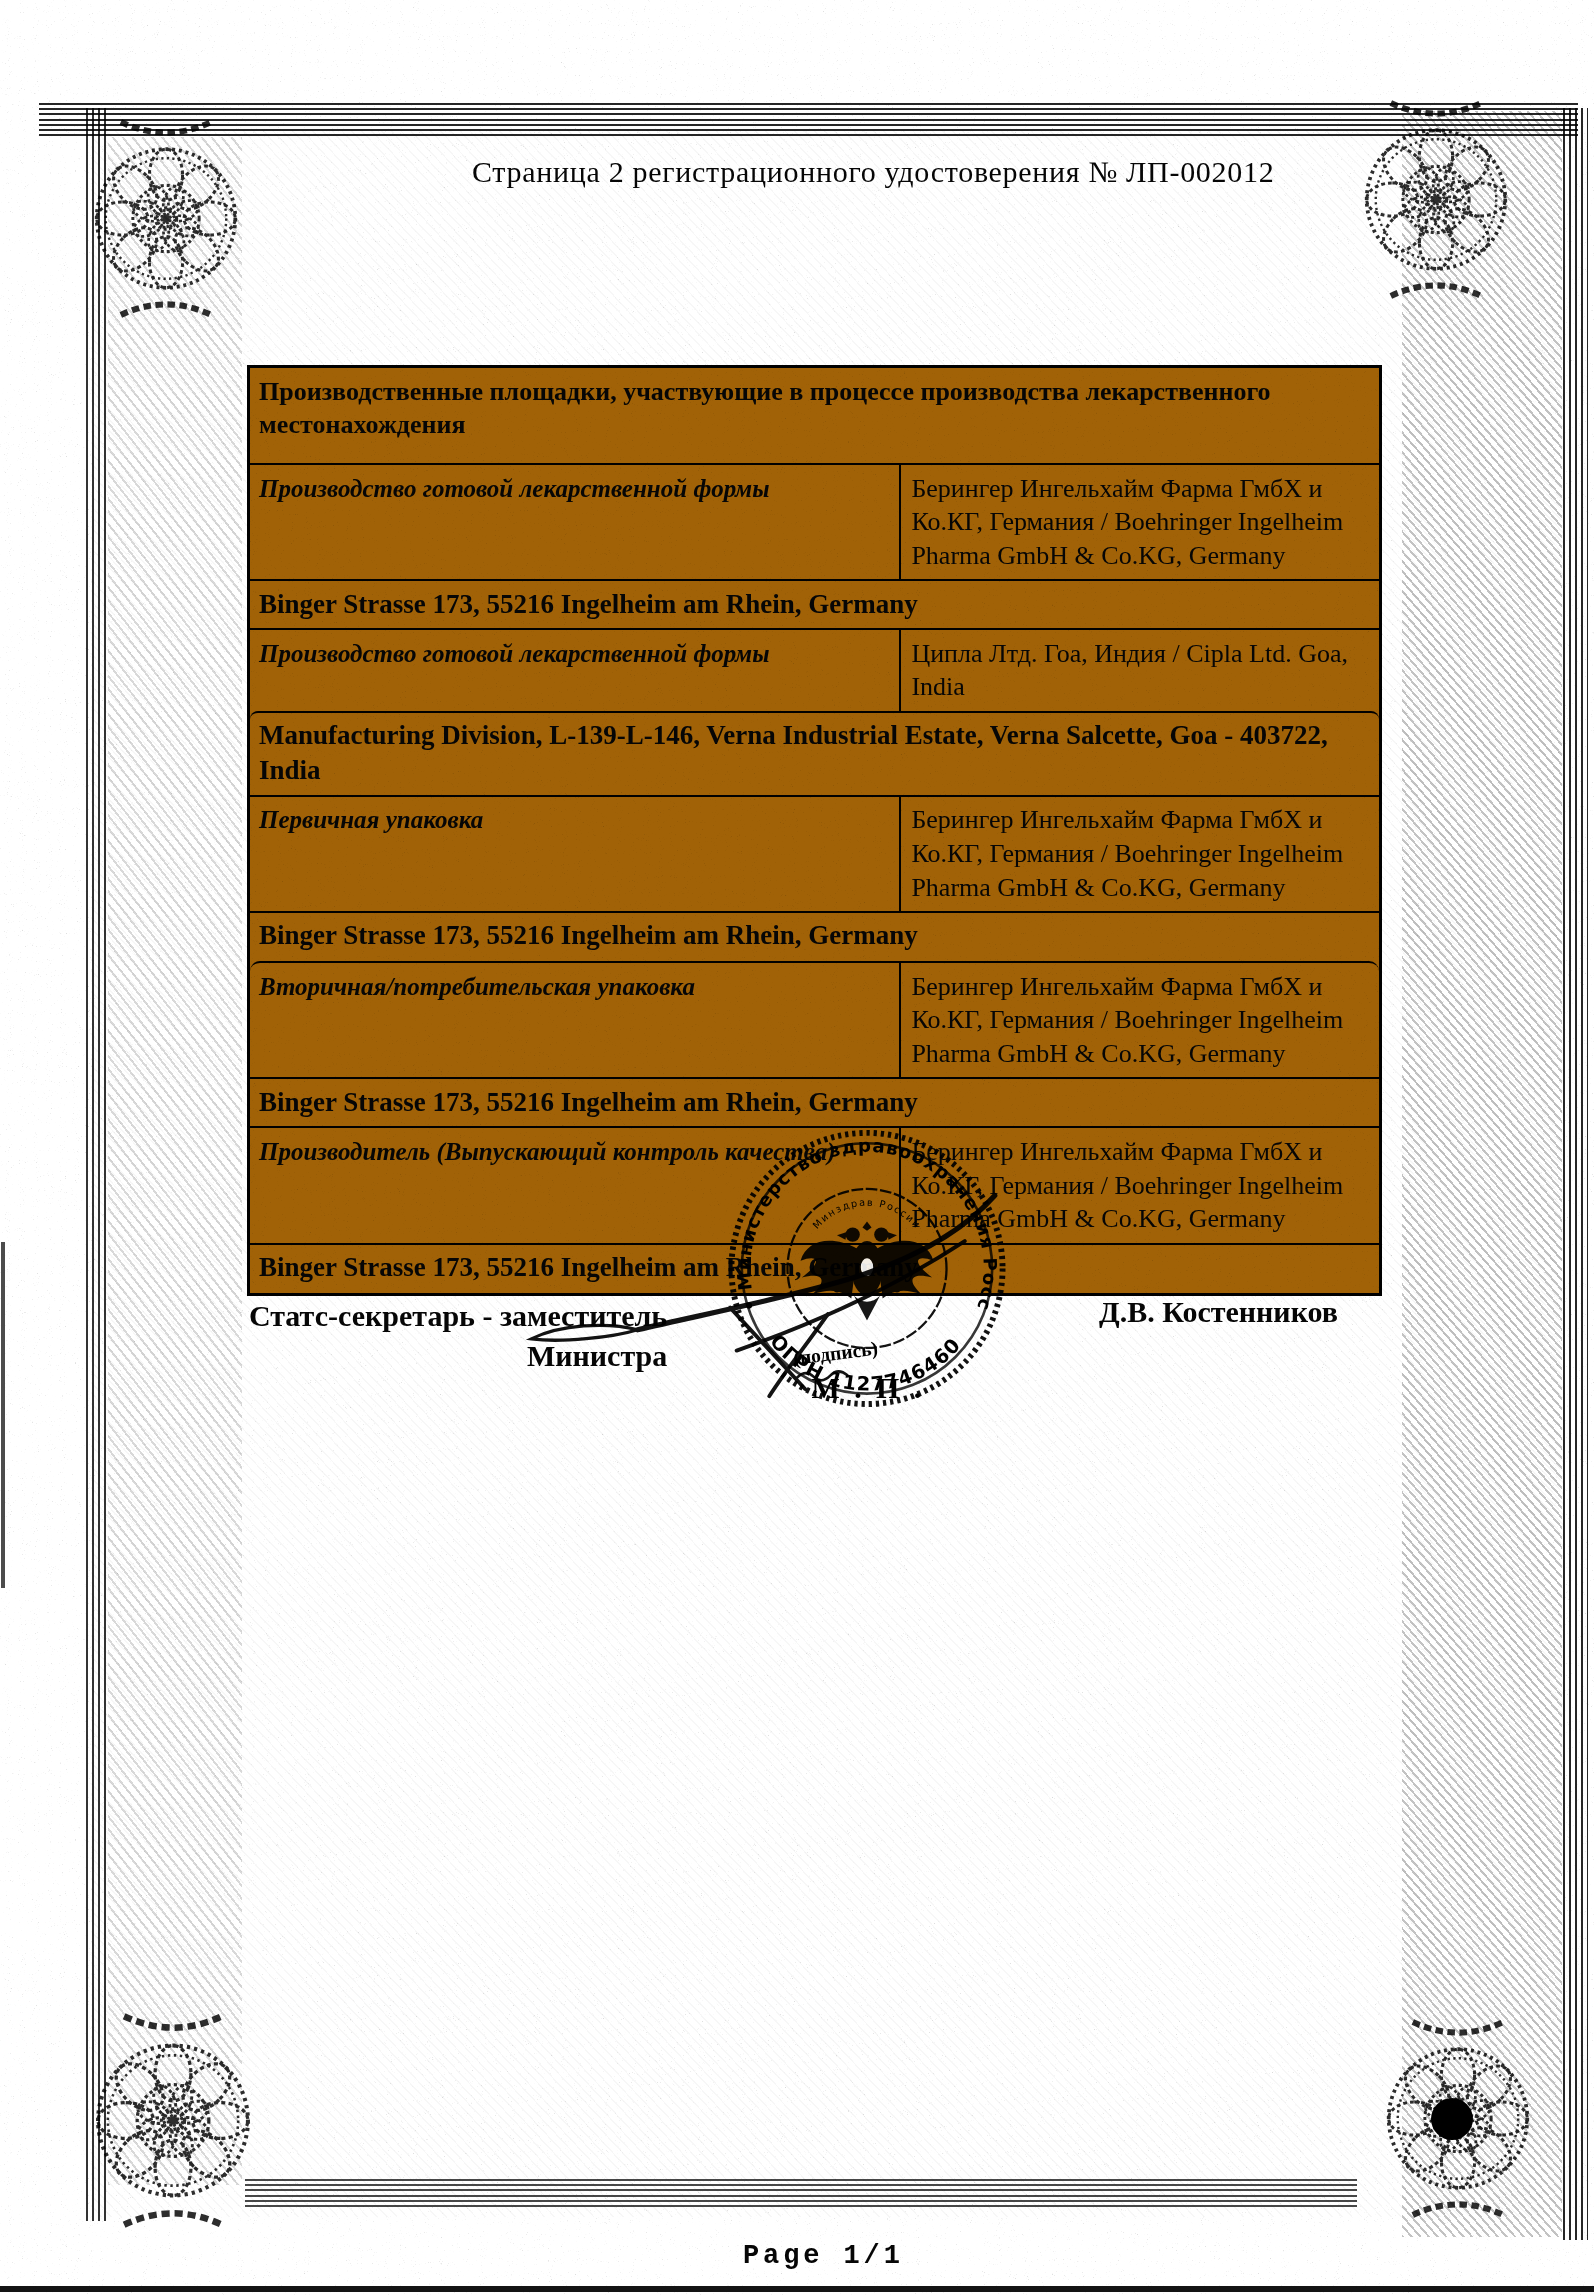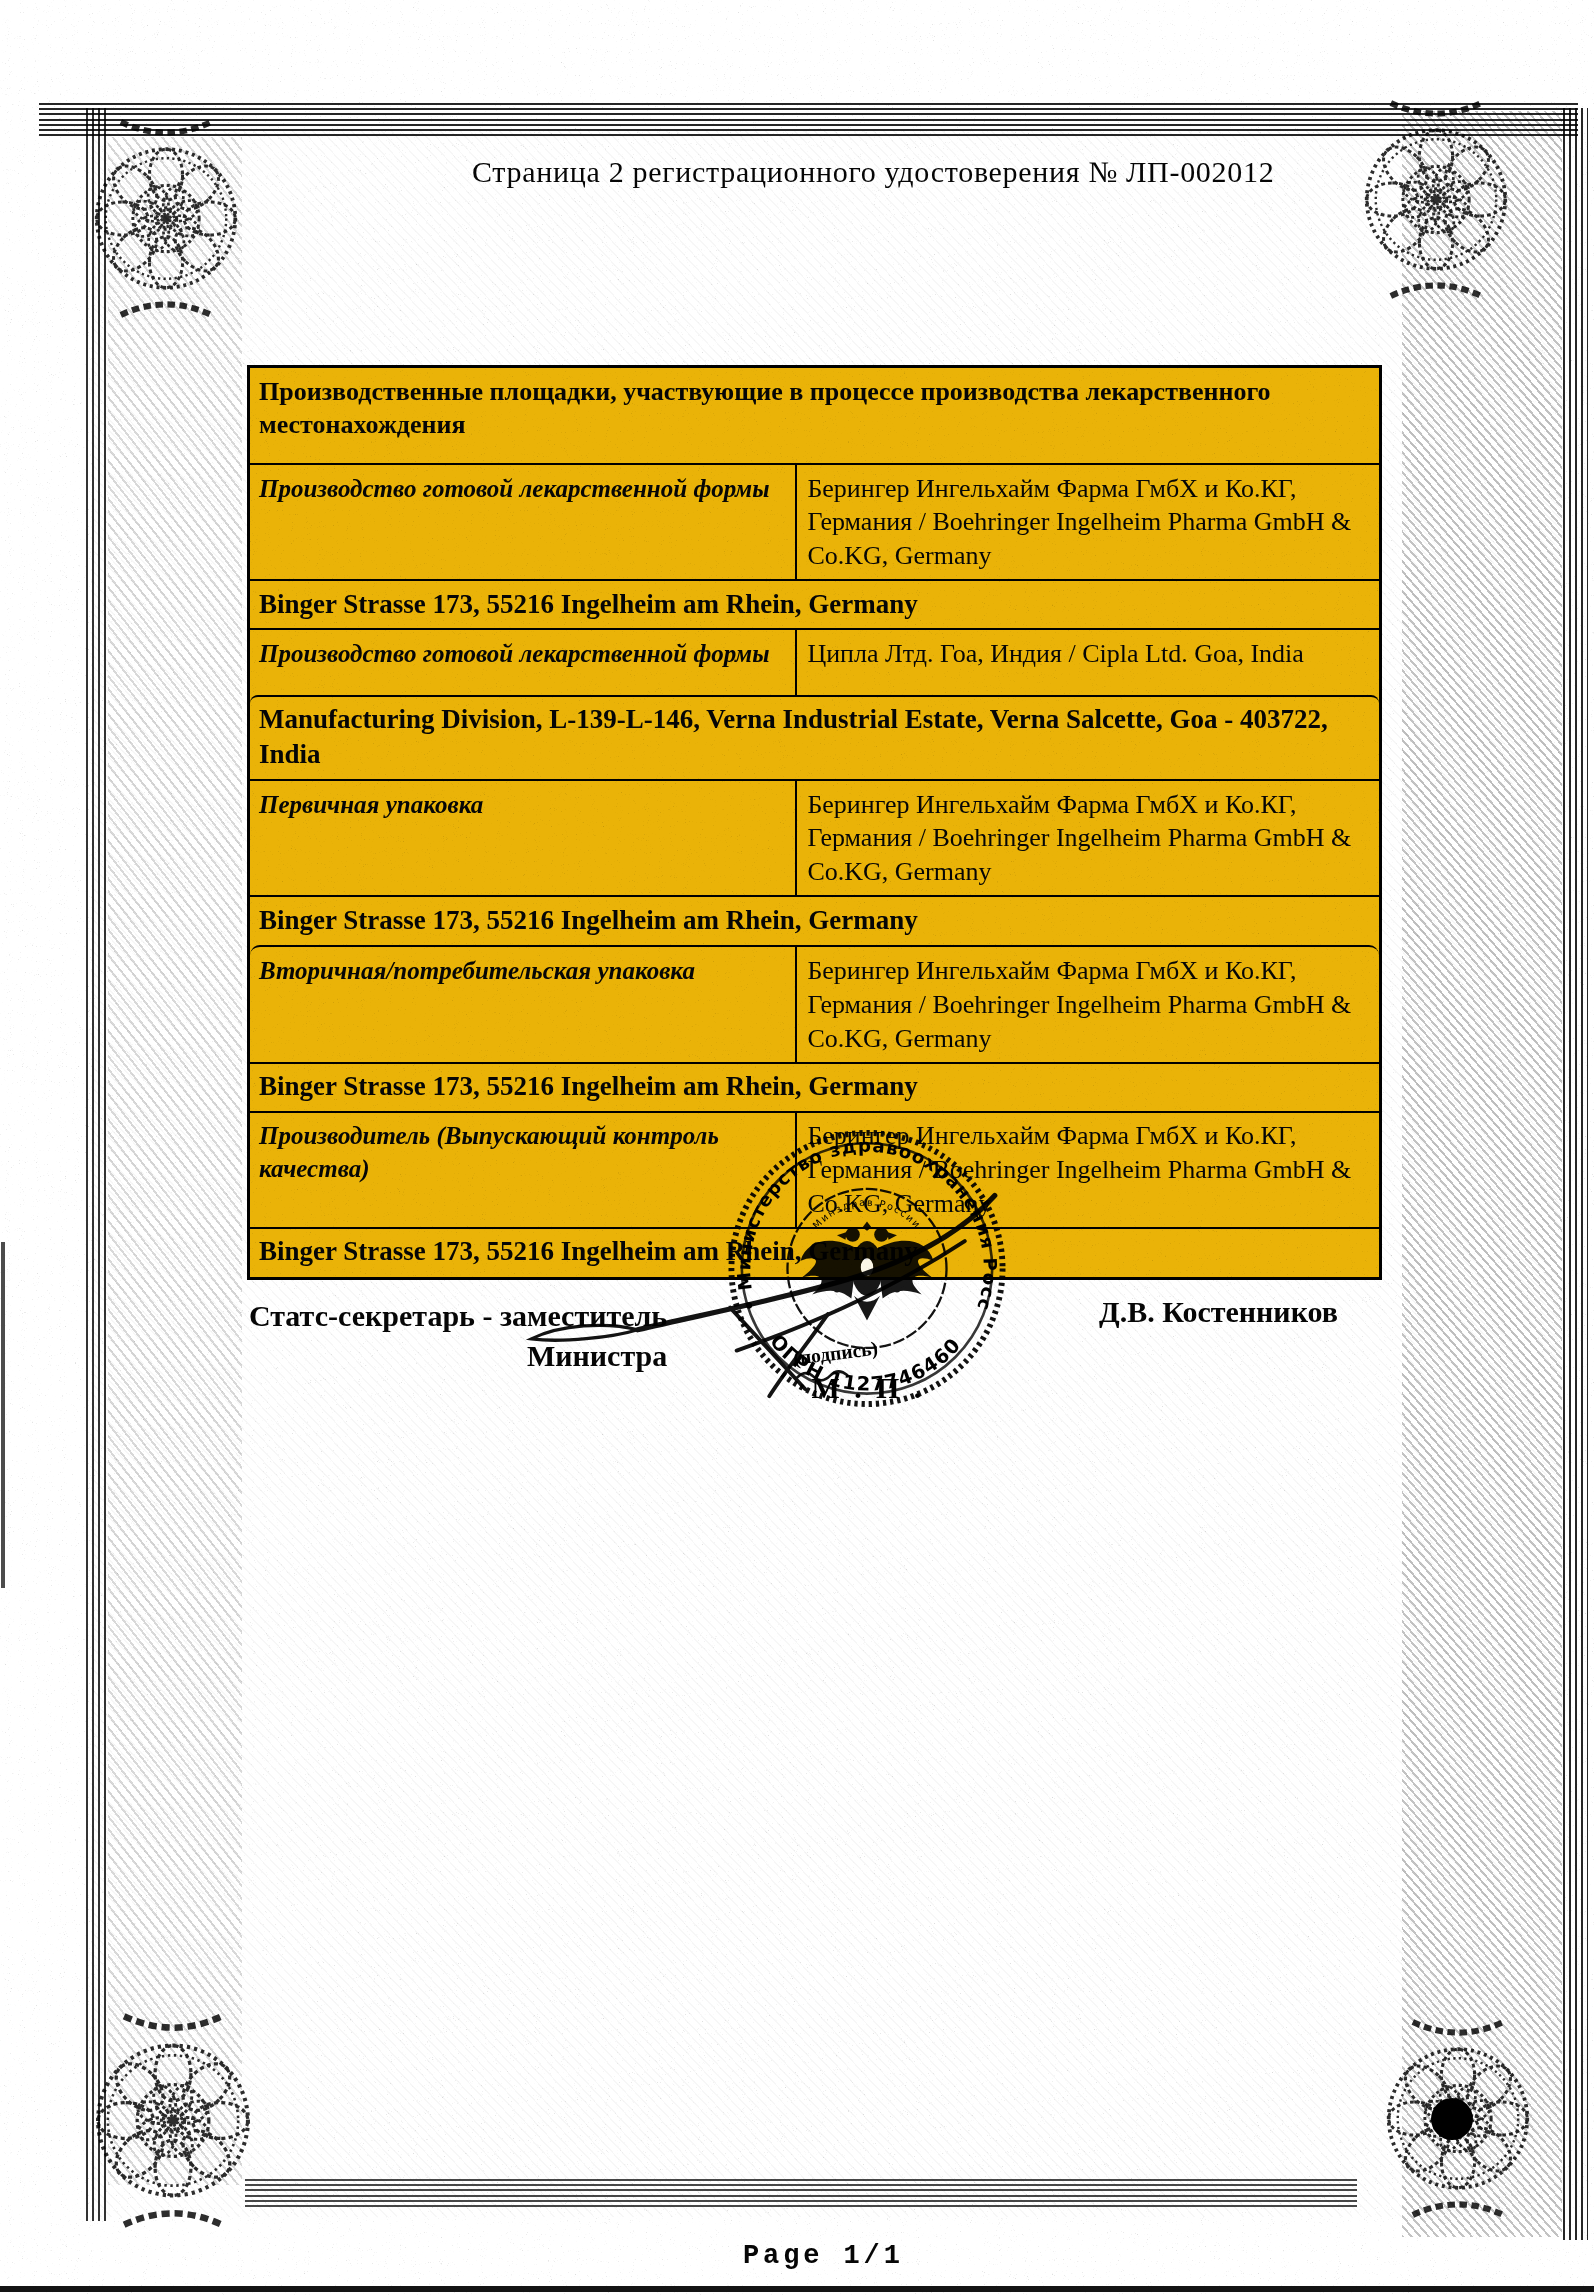--- a/index.html
+++ b/index.html
@@ -27,26 +27,26 @@
   .edge-line-bottom{left:0;top:2286px;width:1594px;height:5.9px;background:#000;opacity:.92;}
   .edge-tick-left{left:1.3px;top:1242px;width:3.3px;height:346px;background:#000;opacity:.7;}
   
   .rosette{position:absolute;opacity:.82;}
   .punch-dot{position:absolute;left:1431px;top:2098px;width:42px;height:42px;border-radius:50%;background:#000;}
   
   .doc-title{position:absolute;left:472px;top:155px;font-size:30px;letter-spacing:0.7px;white-space:nowrap;}
   .page-footer{position:absolute;left:743px;top:2241px;font-family:"Liberation Mono", monospace;
     font-weight:bold;font-size:27px;letter-spacing:3.9px;}
   
-  .doc-table{position:absolute;left:247px;top:365px;width:1135px;background:#eab308;
+  .doc-table{position:absolute;left:247px;top:365px;width:1135px;background:#a16207;
     border:3.3px solid #000;box-sizing:border-box;font-size:26px;line-height:1.3;}
   .tr{display:flex;border-top:2.6px solid #000;box-sizing:border-box;}
   .tr:first-child{border-top:none;}
   .th-block{padding:6.5px 13px 9px 9px;font-weight:bold;font-size:26px;min-height:95px;box-sizing:border-box;}
-  .td-left{width:545px;box-sizing:border-box;padding:7.8px 13px 7.8px 9px;font-style:italic;font-weight:bold;font-size:25px;}
+  .td-left{width:649px;box-sizing:border-box;padding:7.8px 13px 7.8px 9px;font-style:italic;font-weight:bold;font-size:25px;}
   .td-right{flex:1;border-left:2.6px solid #000;box-sizing:border-box;padding:6.5px 6.5px 6.5px 10.4px;font-size:26px;}
   .td-full{width:100%;box-sizing:border-box;padding:5.2px 13px 6.5px 9px;font-weight:bold;font-size:27px;}
   .rh-1{min-height:107px;} .rh-2{min-height:44px;} .rh-3{min-height:67px;}
   .rh-4{min-height:51px;border-radius:8px;}  .rh-5{min-height:97px;} .rh-6{min-height:50px;}
   .rh-7{min-height:98px;border-radius:10px;} .rh-8{min-height:45px;}  .rh-9{min-height:100px;} .rh-10{min-height:50px;}
   
   .sig-title{position:absolute;left:249px;top:1296px;font-weight:bold;font-size:30px;line-height:1.33;text-align:right;}
   .sig-name{position:absolute;left:1099px;top:1295px;font-weight:bold;font-size:30px;white-space:nowrap;}
   
   .stamp{position:absolute;left:502px;top:1099px;width:730px;height:365px;}

